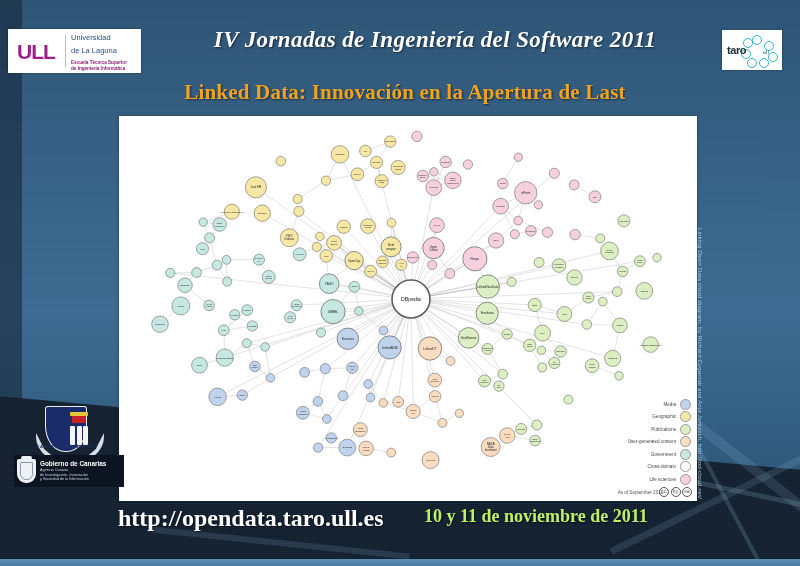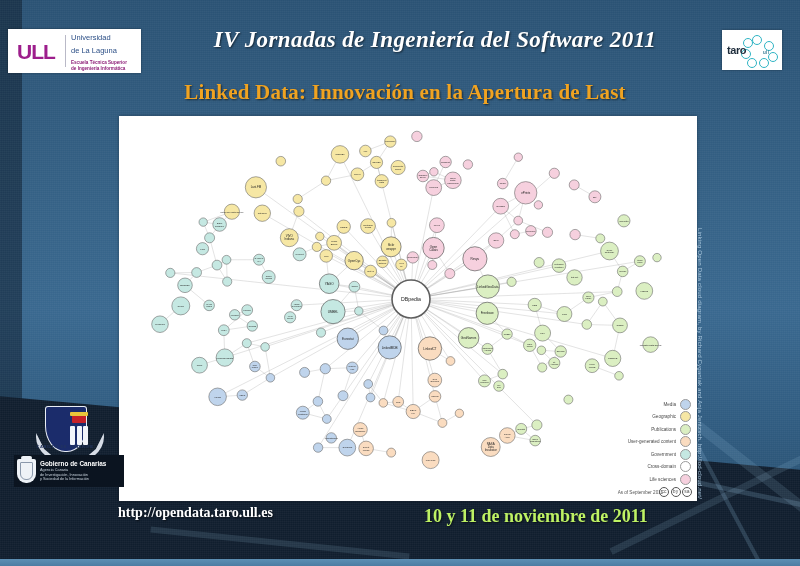--- a/index.html
+++ b/index.html
@@ -871,20 +871,20 @@
     </div>
     <div>
       <div class="gc-t1">Gobierno de Canarias</div>
       <div class="gc-t2" style="white-space:pre-line">Agencia Canaria
 de Investigación, Innovación
 y Sociedad de la Información</div>
     </div>
   </div>
 
   <div style="position:absolute;left:118px;top:505px;color:#ffffff;
-              font-family:'Liberation Serif',serif;font-weight:700;font-size:14px;
+              font-family:'Liberation Serif',serif;font-weight:700;font-size:24px;
               text-shadow:1px 1px 2px rgba(0,0,0,.6);">http://opendata.taro.ull.es</div>
   <div style="position:absolute;left:424px;top:506px;color:#bef264;
               font-family:'Liberation Serif',serif;font-weight:700;font-size:18px;
               text-shadow:1px 1px 2px rgba(0,0,0,.6);">10 y 11 de noviembre de 2011</div>
 
   <div class="bottom-edge"></div>
 </div>
 
 </body></html>

